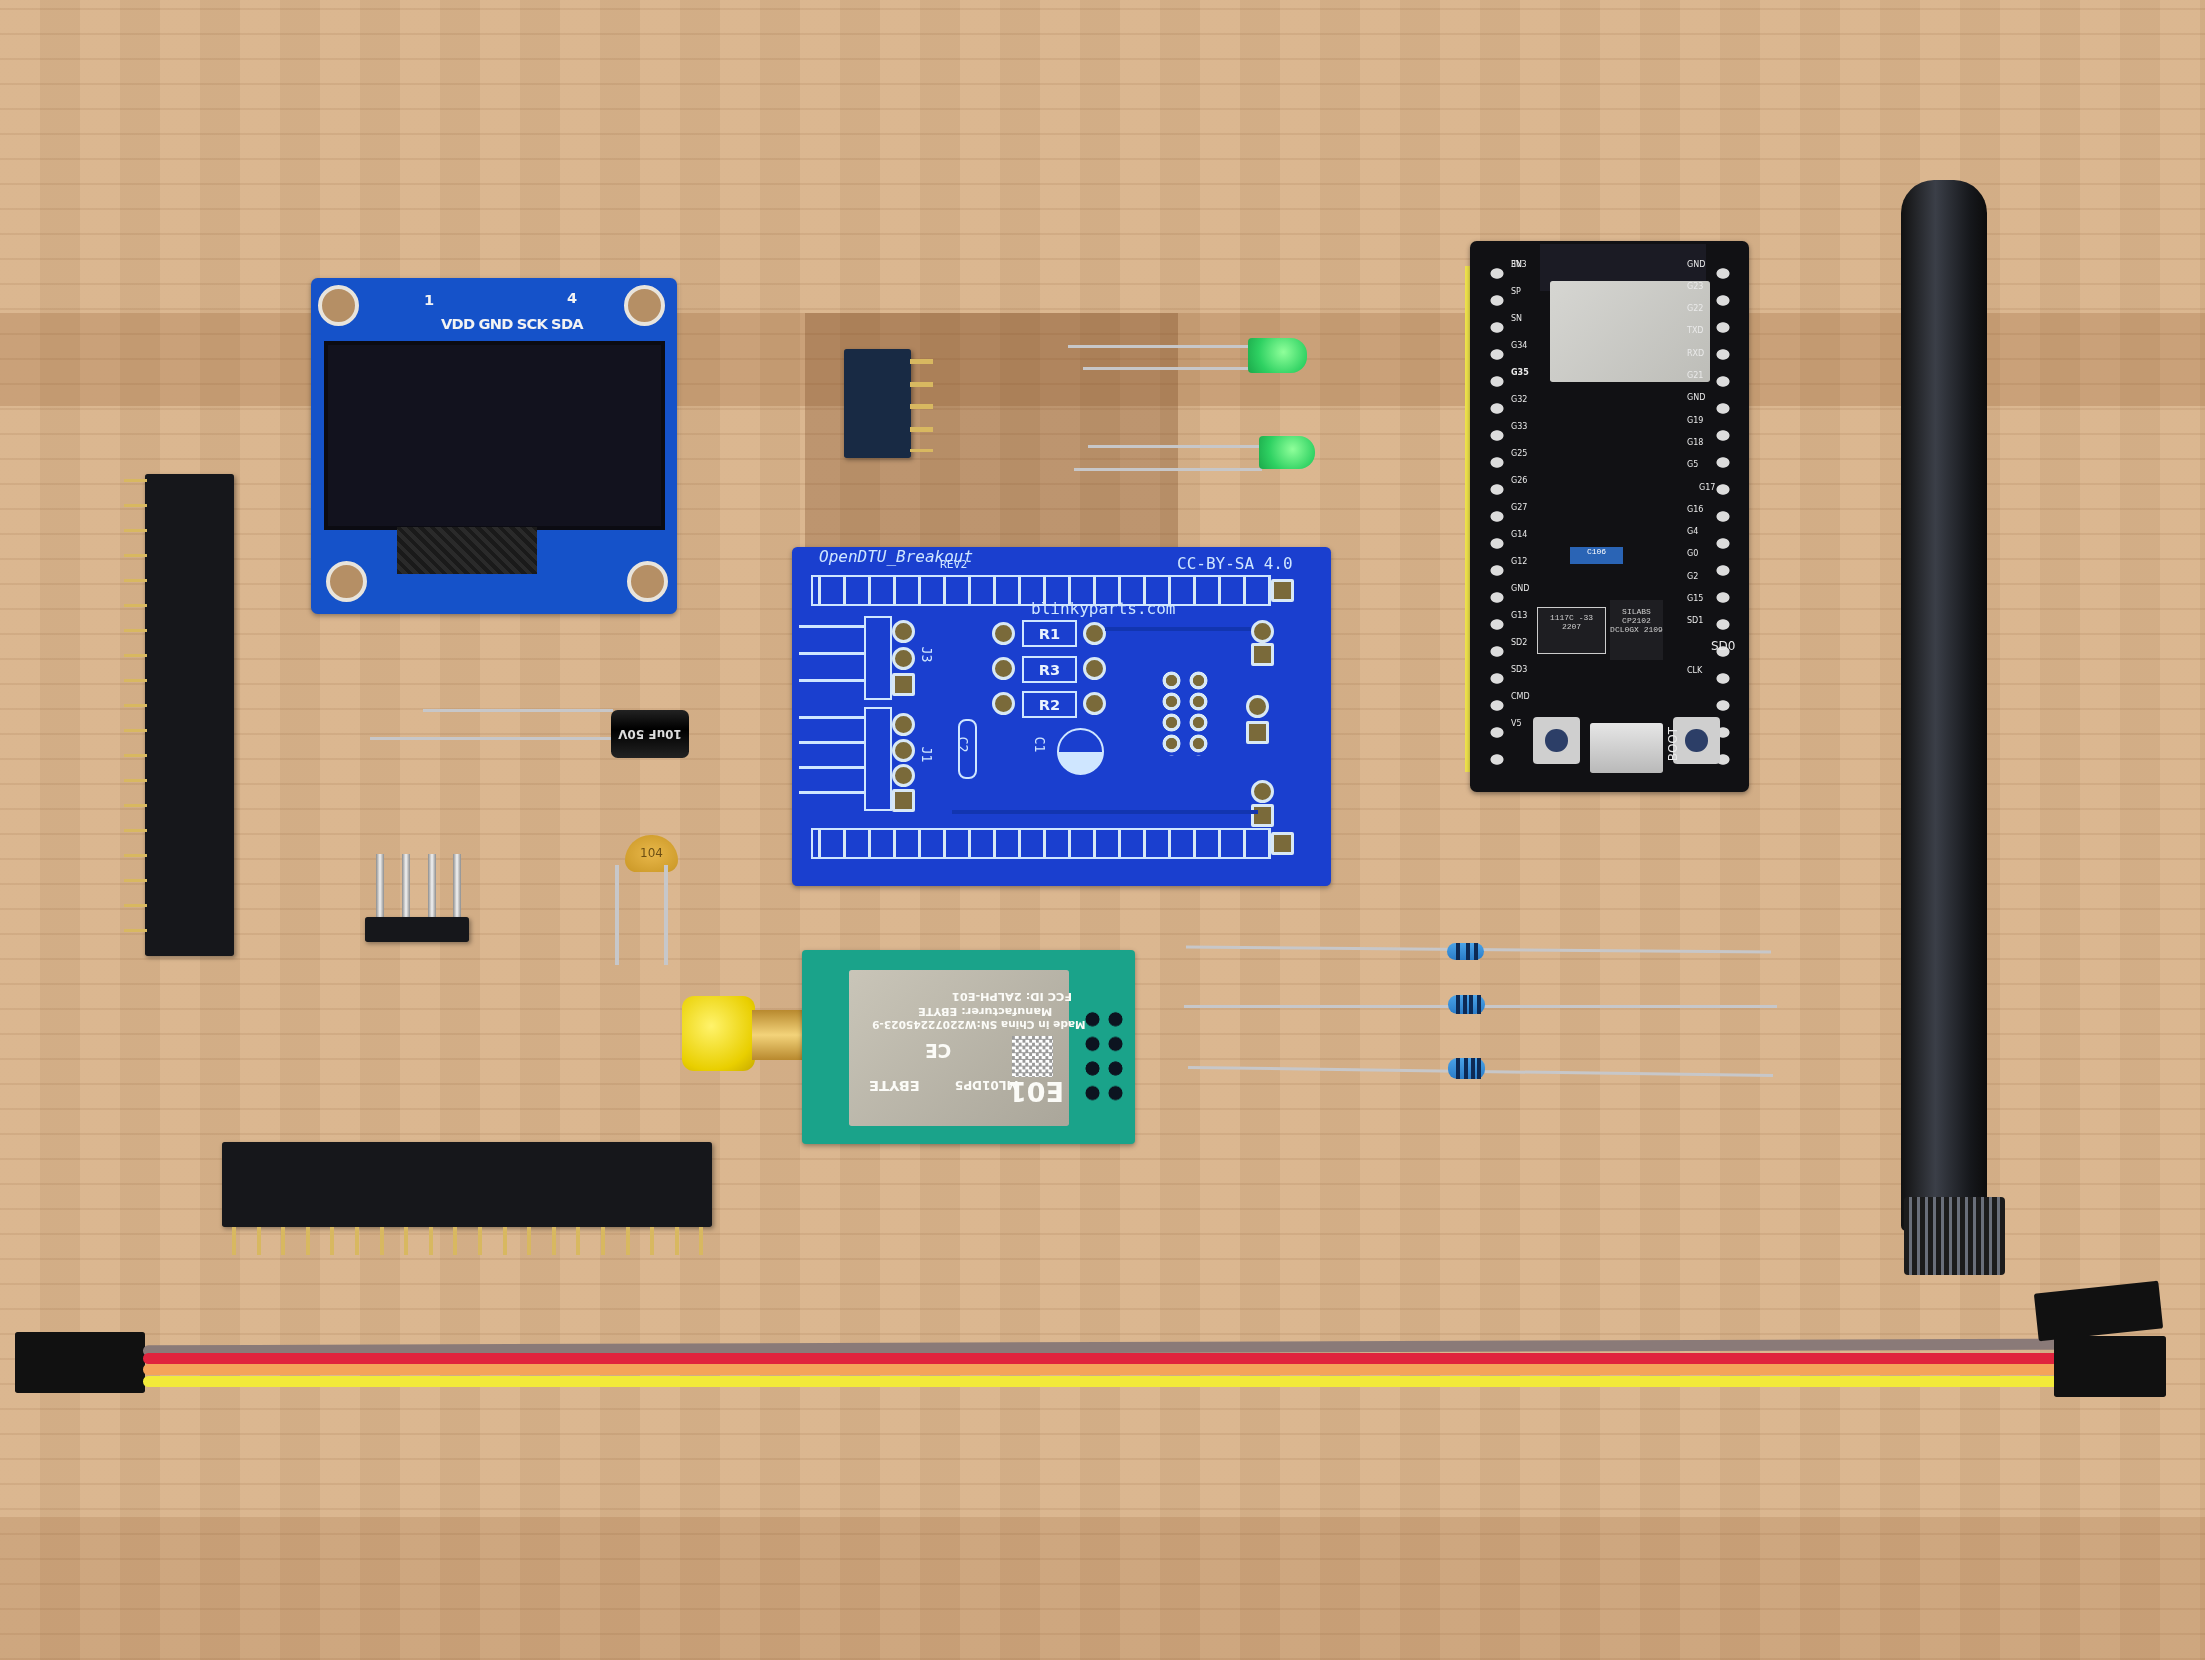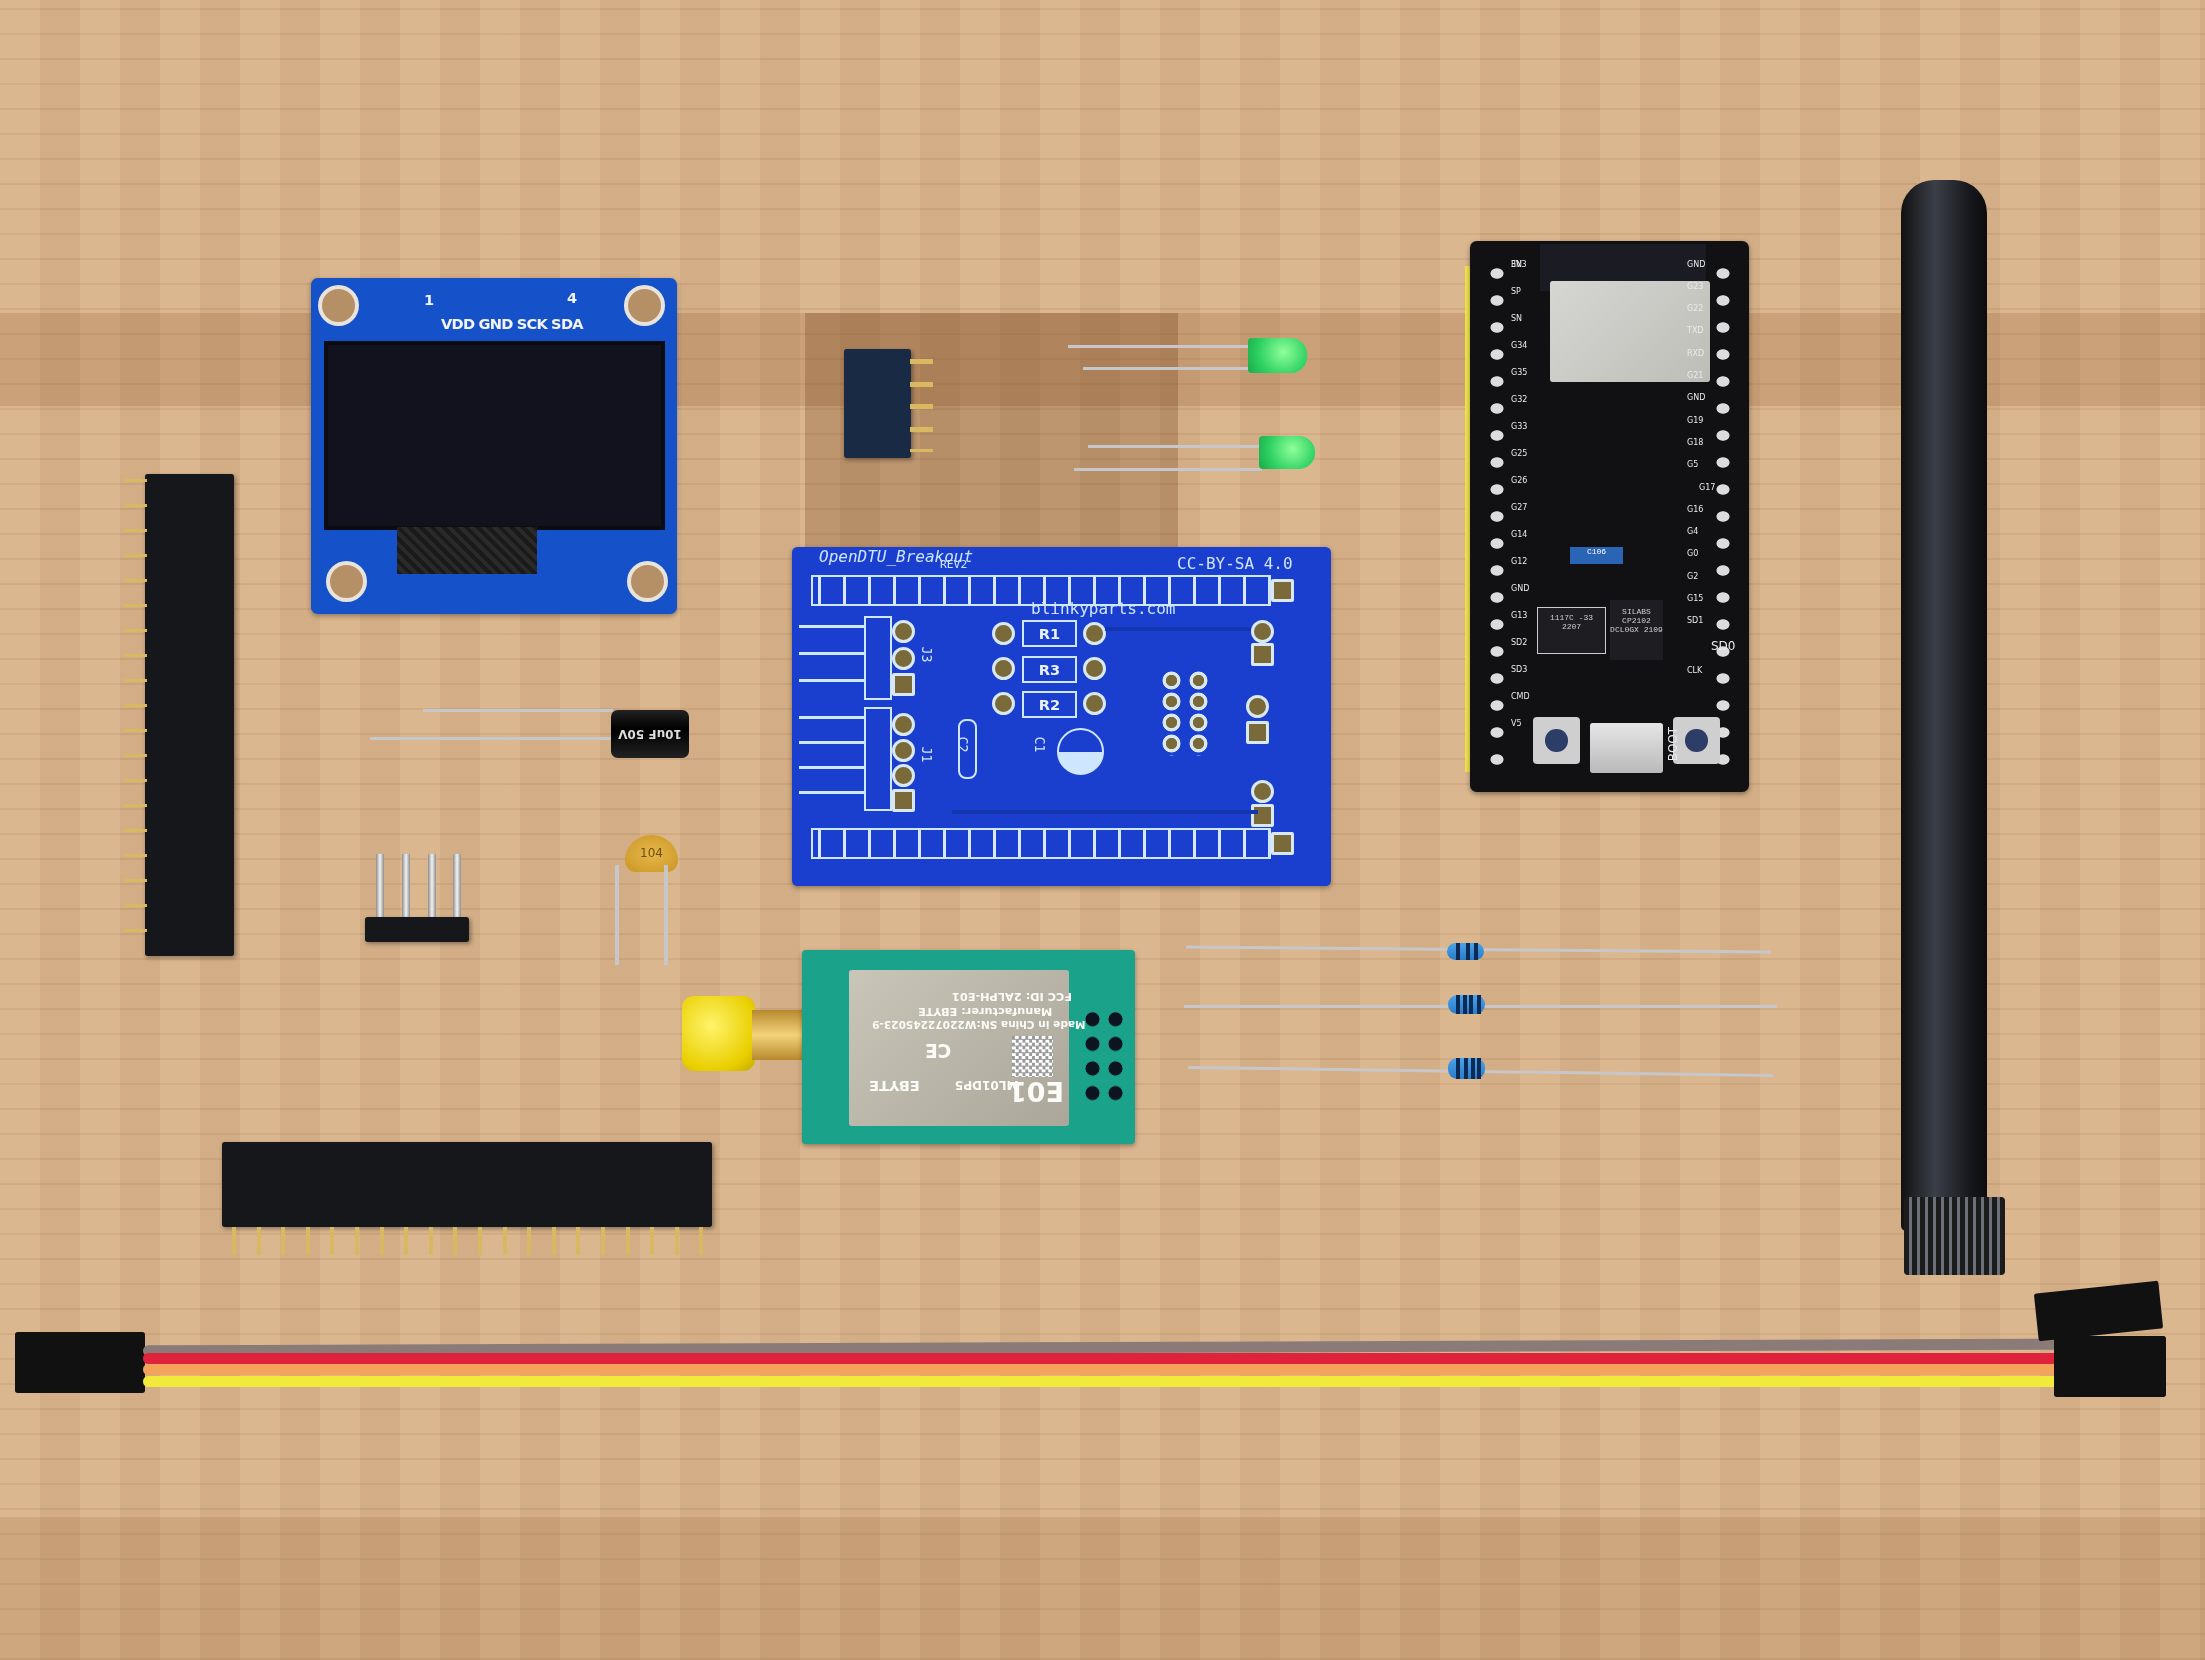--- a/index.html
+++ b/index.html
@@ -150,21 +150,21 @@
   <div class="ant" style="left:70px;top:3.3px;width:166px;height:47px;"></div>
   <div class="shield" style="left:80px;top:40px;width:160px;height:101px;"></div>
   <div class="abs" style="left:14.6px;top:18.6px;width:24px;height:506px;background:radial-gradient(ellipse 10px 8px,#dcdcdc 60%,transparent 70%) 0 0/24px 27px;"></div>
   <div class="abs" style="left:241px;top:18.6px;width:24px;height:506px;background:radial-gradient(ellipse 10px 8px,#dcdcdc 60%,transparent 70%) 0 0/24px 27px;"></div>
   <div class="abs" style="left:41px;top:18.6px;display:flex;flex-direction:column;gap:18px;">
     <span class="small" style="font-size:8px;">3V3</span>
     <span class="small" style="position:static;font-size:8px;">EN</span>
     <span class="small" style="position:static;font-size:8px;">SP</span>
     <span class="small" style="position:static;font-size:8px;">SN</span>
     <span class="small" style="position:static;font-size:8px;">G34</span>
-    <span class="small" style="position:static;font-size:8px;">G35</span>
+    <span class="small" style="position:static;font-size:8px;font-weight:bold;">G35</span>
     <span class="small" style="position:static;font-size:8px;">G32</span>
     <span class="small" style="position:static;font-size:8px;">G33</span>
     <span class="small" style="position:static;font-size:8px;">G25</span>
     <span class="small" style="position:static;font-size:8px;">G26</span>
     <span class="small" style="position:static;font-size:8px;">G27</span>
     <span class="small" style="position:static;font-size:8px;">G14</span>
     <span class="small" style="position:static;font-size:8px;">G12</span>
     <span class="small" style="position:static;font-size:8px;">GND</span>
     <span class="small" style="position:static;font-size:8px;">G13</span>
     <span class="small" style="position:static;font-size:8px;">SD2</span>

